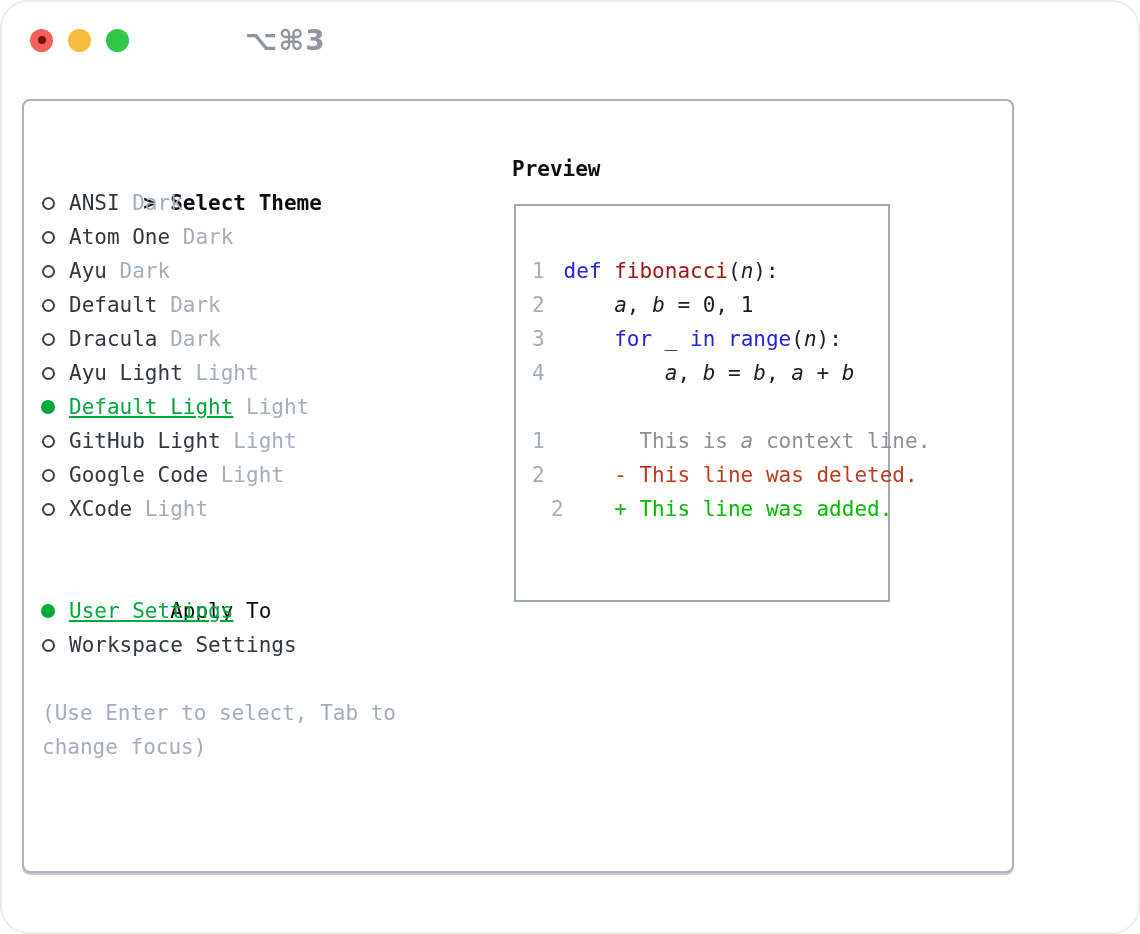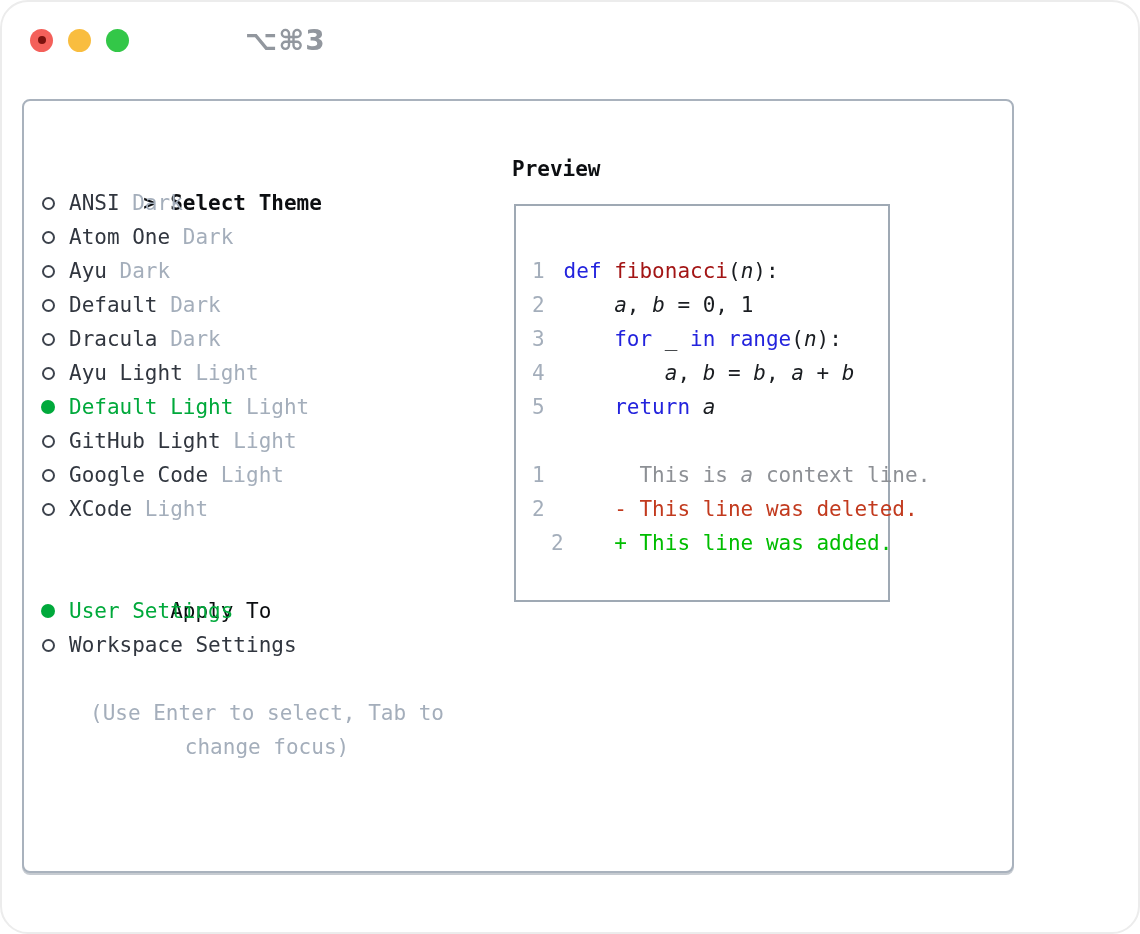--- a/index.html
+++ b/index.html
@@ -27,23 +27,23 @@
   .spacer{height:34px;}
 
   .left-col{position:absolute;left:18px;top:51px;width:450px;}
   .bullet{display:inline-flex;width:27px;align-items:center;height:34px;vertical-align:top;}
   .ring{width:9px;height:9px;border:2.5px solid #3d434d;border-radius:50%;}
   .dot{width:14px;height:14px;border-radius:50%;background:var(--c-sel);margin-left:-1px;}
   .prompt{font-weight:bold;color:var(--c-header);display:inline-block;width:27px;}
   .h1{font-weight:bold;color:var(--c-header);}
   .h2{color:#0a0c0f;}
   .label{color:var(--c-text);}
-  .label.sel{color:var(--c-sel);}
+  .label.sel{color:var(--c-sel);text-decoration:underline;}
   .tag{color:var(--c-tag);margin-left:1ch;}
-  .hint{color:var(--c-hint);text-align:center;}
+  .hint{color:var(--c-hint);}
 
   
   .preview-header{position:absolute;left:480px;top:51px;height:34px;line-height:34px;font-size:21px;margin-left:8px;}
   .preview-box{position:absolute;left:490px;top:103px;width:376px;height:398px;box-sizing:border-box;
                border:2px solid var(--c-box-border);background:#fff;padding:48px 10px 0 16px;}
   .code-row{height:34px;line-height:34px;font-size:21px;white-space:pre;color:var(--c-code);}
   .code-row .ln{display:inline-block;width:2.5ch;color:var(--c-ln);}
   .tok-kw{color:var(--c-kw);}
   .tok-fn{color:var(--c-fn);}
   .tok-var{font-style:italic;}
@@ -103,21 +103,20 @@
     </div>
 
     <div class="preview-header h1">Preview</div>
 
     <div class="preview-box">
       <div id="code-lines">
           <div class="code-row"><span class="ln">1</span><span class="tok-kw">def</span><span class="tok-plain"> </span><span class="tok-fn">fibonacci</span><span class="tok-plain">(</span><span class="tok-var">n</span><span class="tok-plain">):</span></div>
           <div class="code-row"><span class="ln">2</span><span class="tok-plain">    </span><span class="tok-var">a</span><span class="tok-plain">, </span><span class="tok-var">b</span><span class="tok-plain"> = 0, 1</span></div>
           <div class="code-row"><span class="ln">3</span><span class="tok-plain">    </span><span class="tok-kw">for</span><span class="tok-plain"> _ </span><span class="tok-kw">in</span><span class="tok-plain"> </span><span class="tok-kw">range</span><span class="tok-plain">(</span><span class="tok-var">n</span><span class="tok-plain">):</span></div>
           <div class="code-row"><span class="ln">4</span><span class="tok-plain">        </span><span class="tok-var">a</span><span class="tok-plain">, </span><span class="tok-var">b</span><span class="tok-plain"> = </span><span class="tok-var">b</span><span class="tok-plain">, </span><span class="tok-var">a</span><span class="tok-plain"> + </span><span class="tok-var">b</span></div>
-          <div class="code-row"><span class="ln">5</span><span class="tok-plain">    </span><span class="tok-kw">return</span><span class="tok-plain"> </span><span class="tok-var">a</span></div>
         </div>
       <div class="spacer"></div>
       <div id="diff-lines">
           <div class="code-row row-context"><span class="ln">1</span><span class="tok-plain">      This is </span><span class="tok-var">a</span><span class="tok-plain"> context line.</span></div>
           <div class="code-row row-deleted"><span class="ln">2</span><span class="tok-plain">    - This line was deleted.</span></div>
           <div class="code-row row-added"><span class="ln">2</span><span class="tok-plain">    + This line was added.</span></div>
         </div>
     </div>
 
   </div>

